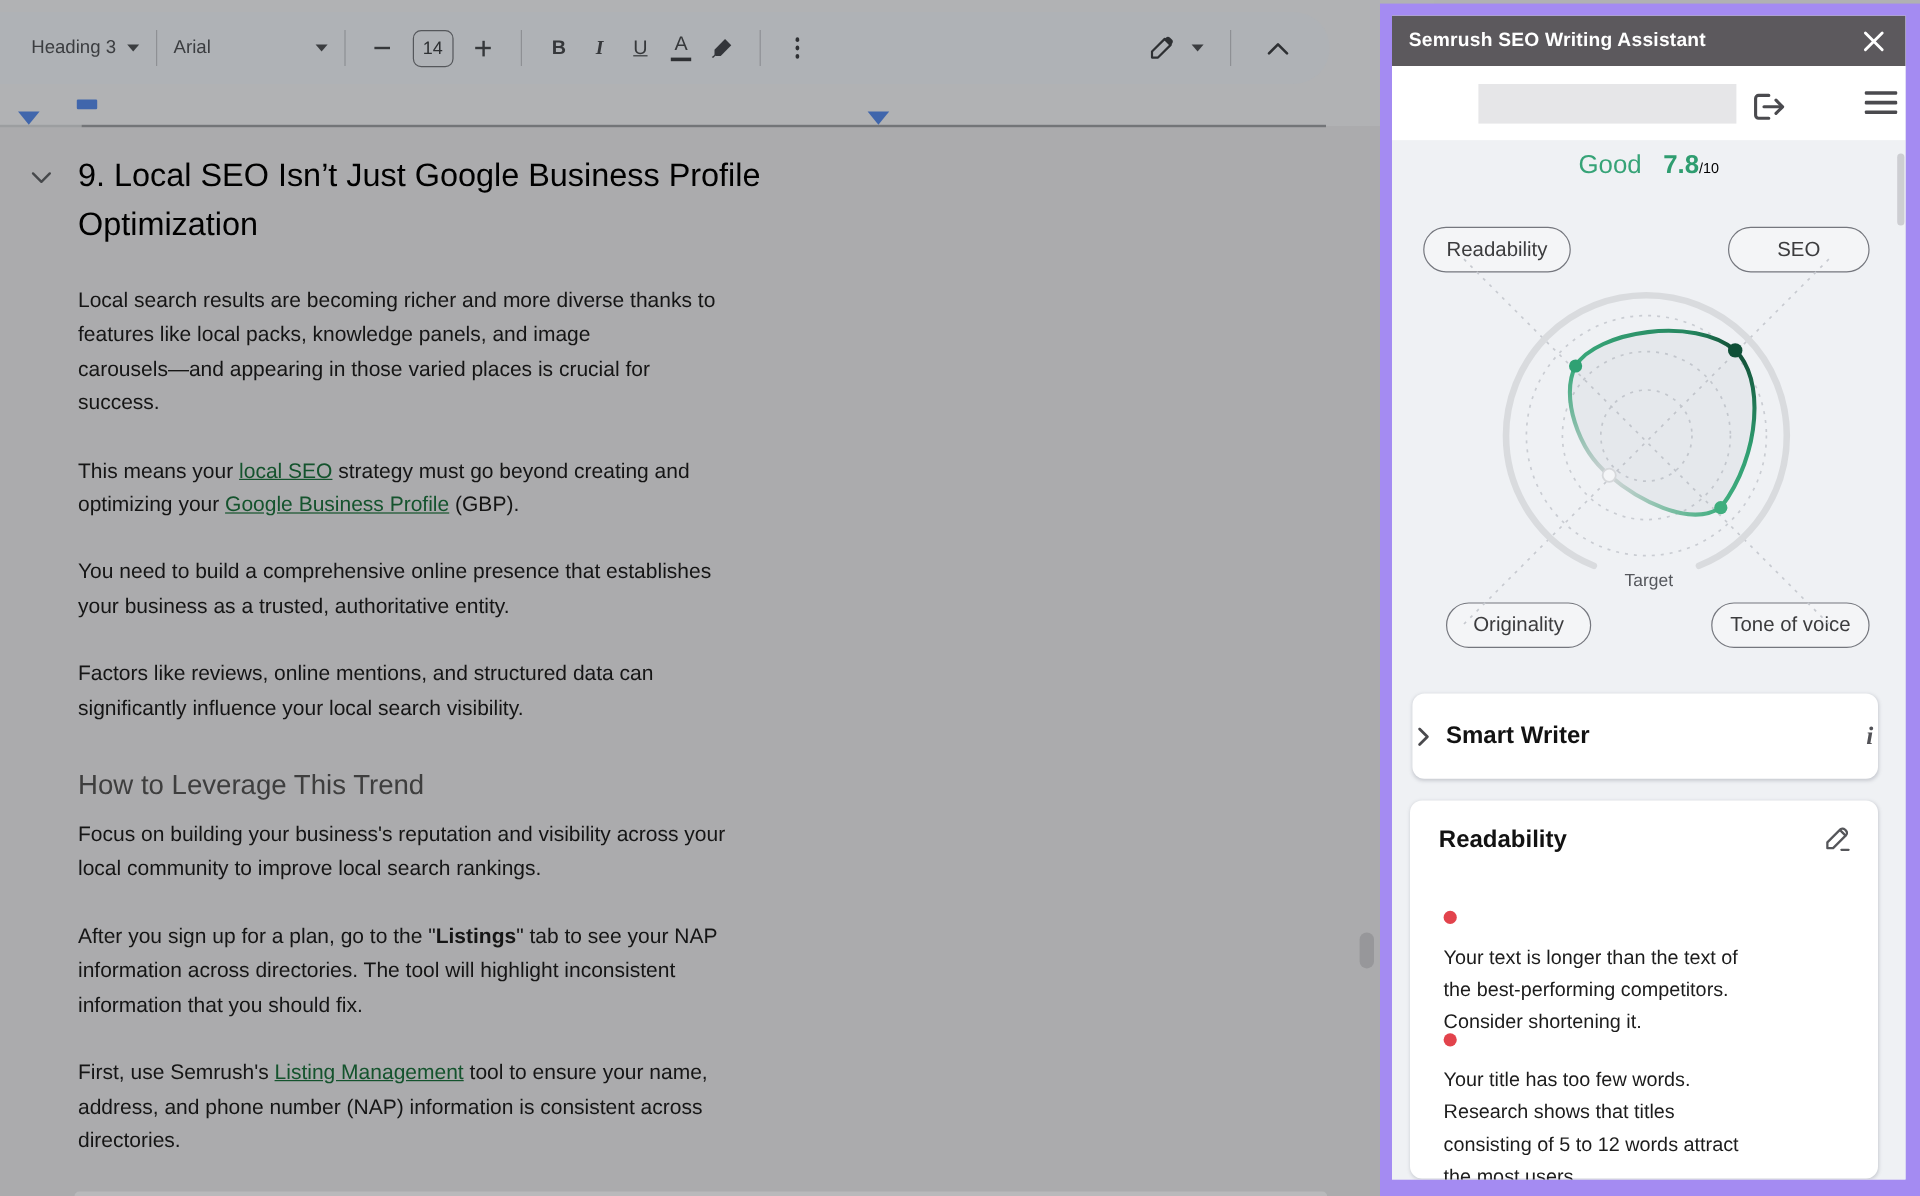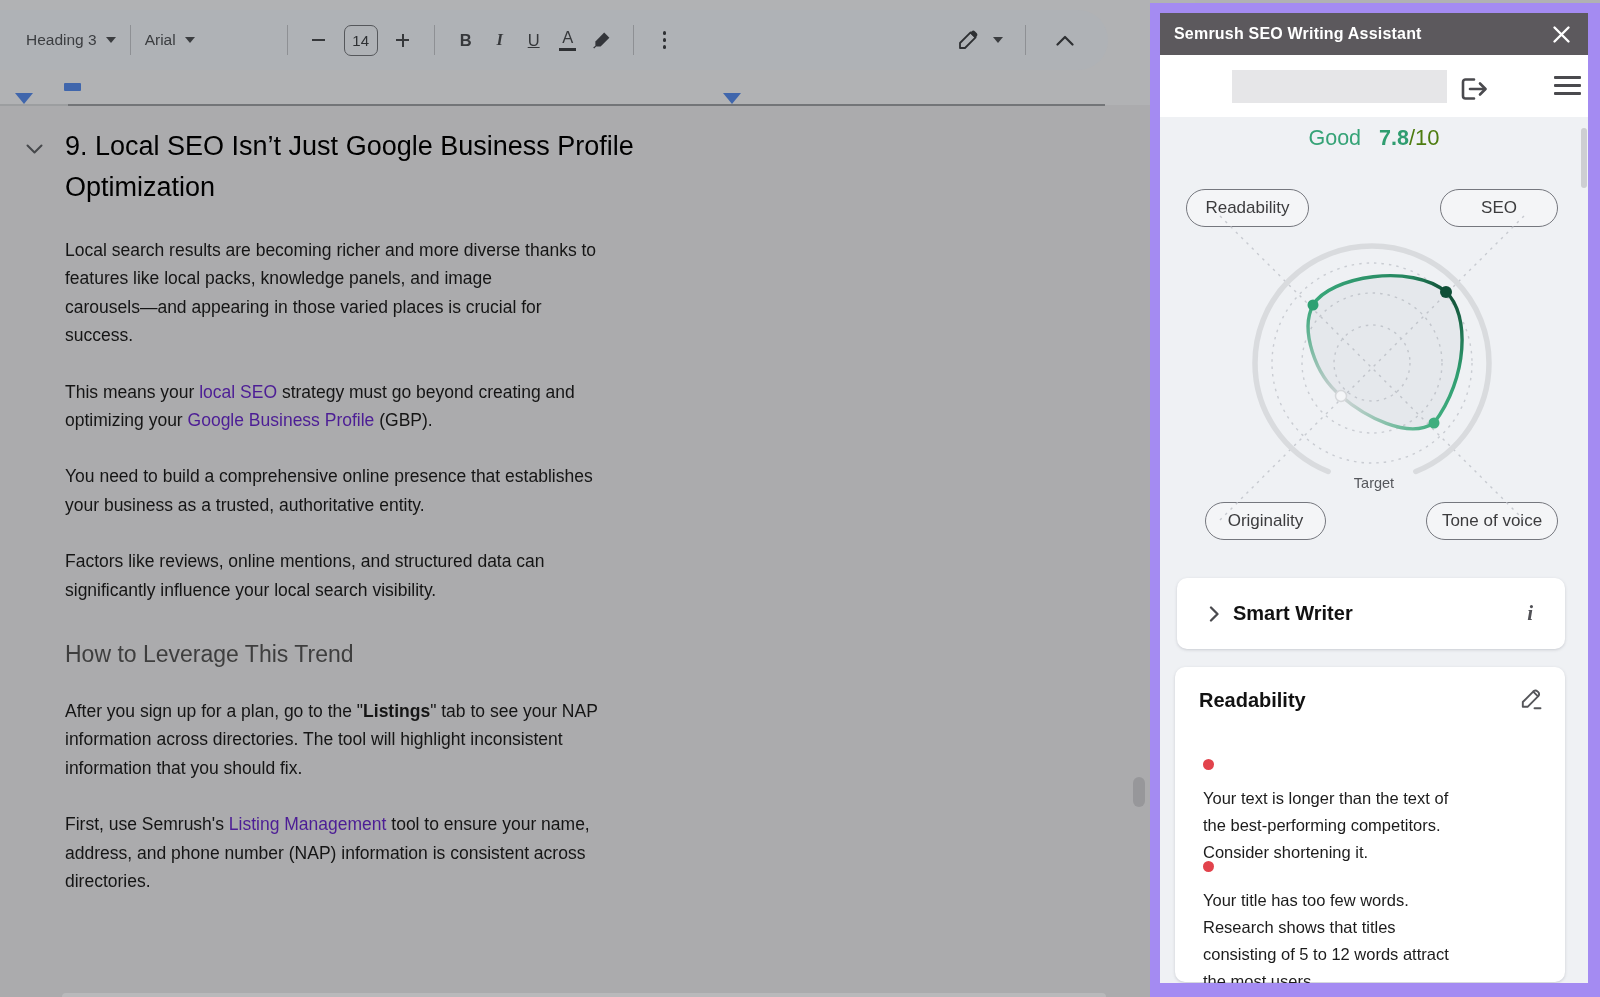--- a/index.html
+++ b/index.html
@@ -42,21 +42,21 @@
   .ind-tri{width:0;height:0;border-left:9px solid transparent;border-right:9px solid transparent;
            border-top:11px solid #4066ac;position:absolute;}
   .ind-rect{position:absolute;left:64px;top:83px;width:17px;height:8px;background:#4066ac;border-radius:1px;}
 
   .h-collapse{position:absolute;left:26px;top:141px;}
 
   .doc-content{position:absolute;left:65px;top:118px;width:690px;color:#151515;}
   .doc-h1{font-size:27px;line-height:41px;font-weight:400;color:#000000;margin:8px 0 13px 0;white-space:pre-line;}
   .doc-p{font-size:17.5px;line-height:28.4px;margin:28px 0 0 0;white-space:pre-line;}
   .doc-h3{font-size:23px;line-height:30px;font-weight:400;color:#3e3e3e;margin:35px 0 11px 0;}
-  .doc-link{color:#4c1d95;cursor:pointer;}
+  .doc-link{color:#14532d;text-decoration:underline;cursor:pointer;}
   .doc-b{font-weight:700;}
 
   .doc-scroll-thumb{position:absolute;left:1133px;top:777px;width:12px;height:30px;border-radius:6px;background:#97979a;}
   .doc-bottom-strip{position:absolute;left:62px;top:993px;width:1044px;height:4px;background:#b9b9bb;border-radius:4px 4px 0 0;}
 
   
   .panel-frame{position:absolute;left:1150px;top:3px;width:513px;height:994px;background:#a48bf2;}
   .panel{position:absolute;left:10px;top:10px;width:428px;height:970px;background:#eff1f4;
          display:flex;flex-direction:column;overflow:hidden;}
   .panel-header{height:42px;background:#5c595d;display:flex;align-items:center;
@@ -66,35 +66,35 @@
   .panel-toolrow{height:62px;background:#ffffff;position:relative;flex:0 0 auto;}
   .redacted-bar{position:absolute;left:72px;top:15px;width:215px;height:33px;background:#e6e6e8;}
   .export-btn{position:absolute;left:300px;top:22px;width:30px;height:22px;cursor:pointer;}
   .burger{position:absolute;left:394px;top:21px;width:27px;height:19px;display:flex;flex-direction:column;justify-content:space-between;cursor:pointer;}
   .burger i{height:3px;background:#4a4a4e;border-radius:1px;}
 
   .panel-body{flex:1;position:relative;background:#eff1f4;}
   .score-line{position:absolute;left:0;top:8px;width:100%;text-align:center;font-size:21.5px;}
   .score-word{color:#36a377;}
   .score-val{color:#2f9d70;font-weight:700;}
-  .score-denom{color:#4d7c0f;font-size:22px;}
+  .score-denom{color:#000000;font-size:12px;}
 
   .pill{position:absolute;height:38px;border:1.5px solid #75777e;border-radius:20px;background:#f4f5f7;
         display:flex;align-items:center;justify-content:center;font-size:17px;color:#3c3c3e;
         box-sizing:border-box;cursor:pointer;}
   .pill-readability{left:26px;top:72px;width:123px;}
   .pill-seo{left:280px;top:72px;width:118px;}
   .pill-originality{left:45px;top:385px;width:121px;}
   .pill-tone{left:266px;top:385px;width:132px;}
 
   .radar{position:absolute;left:52px;top:91px;}
   .target-label{font-size:14.5px;fill:#55575c;font-family:"Liberation Sans",sans-serif;}
 
   .card{position:absolute;background:#ffffff;border-radius:10px;box-shadow:0 1px 3px rgba(90,95,110,.25);}
-  .card-smart{left:17px;top:461px;width:388px;height:71px;display:flex;align-items:center;padding:0 32px;box-sizing:border-box;cursor:pointer;}
+  .card-smart{left:17px;top:461px;width:388px;height:71px;display:flex;align-items:center;padding:0 4px;box-sizing:border-box;cursor:pointer;}
   .smart-label{font-size:20px;font-weight:700;color:#121212;margin-left:14px;}
   .info-i{margin-left:auto;font-family:"Liberation Serif",serif;font-style:italic;font-weight:700;
           font-size:21px;color:#515156;cursor:pointer;}
 
   .card-readability{left:15px;top:550px;width:390px;height:315px;}
   .read-title{position:absolute;left:24px;top:22px;font-size:20px;font-weight:700;color:#121212;}
   .edit-icon{position:absolute;right:22px;top:20px;cursor:pointer;}
   .issue{position:absolute;left:28px;display:flex;gap:15px;flex-direction:column;}
   .issue-1{top:84px;}
   .issue-2{top:186px;}
@@ -110,21 +110,21 @@
 
   <div class="docs">
     <div class="doc-page"></div>
 
     <div class="toolbar">
       <div class="tb-item">
         <span class="tb-label">Heading 3</span>
         <span class="caret"></span>
       </div>
       <div class="tb-div"></div>
-      <div class="tb-item" style="width:128px;">
+      <div class="tb-item" style="width:128px;justify-content:space-between;">
         <span class="tb-label">Arial</span>
         <span class="caret"></span>
       </div>
       <div class="tb-div"></div>
       <div class="tb-btn">
           <span class="minus-bar"></span>
         </div>
       <div class="size-box">14</div>
       <div class="tb-btn">
           <span class="plus"></span>
@@ -191,20 +191,22 @@
 features like local packs, knowledge panels, and image
 carousels—and appearing in those varied places is crucial for
 success.</p>
       <p class="doc-p"><span>This means your </span><a class="doc-link">local SEO</a><span> strategy must go beyond creating and
 optimizing your </span><a class="doc-link">Google Business Profile</a><span> (GBP).</span></p>
       <p class="doc-p">You need to build a comprehensive online presence that establishes
 your business as a trusted, authoritative entity.</p>
       <p class="doc-p">Factors like reviews, online mentions, and structured data can
 significantly influence your local search visibility.</p>
       <div class="doc-h3">How to Leverage This Trend</div>
+      <p class="doc-p" style="margin-top:12px;">Focus on building your business's reputation and visibility across your
+local community to improve local search rankings.</p>
       <p class="doc-p"><span>After you sign up for a plan, go to the "</span><span class="doc-b">Listings</span><span>" tab to see your NAP
 information across directories. The tool will highlight inconsistent
 information that you should fix.</span></p>
       <p class="doc-p"><span>First, use Semrush's </span><a class="doc-link">Listing Management</a><span> tool to ensure your name,
 address, and phone number (NAP) information is consistent across
 directories.</span></p>
     </div>
 
     <div class="doc-scroll-thumb"></div>
     <div class="doc-bottom-strip"></div>

